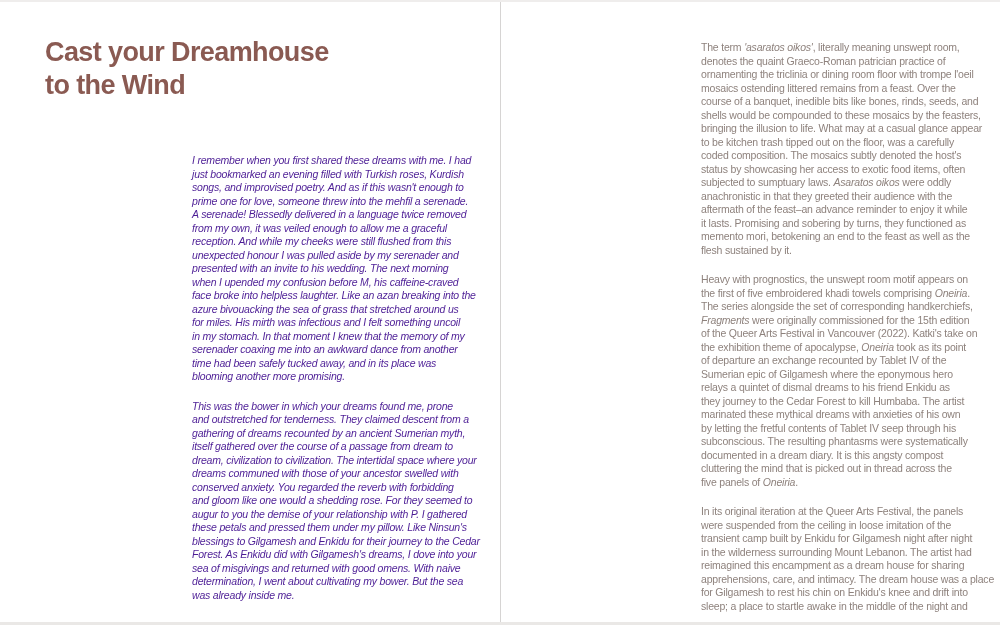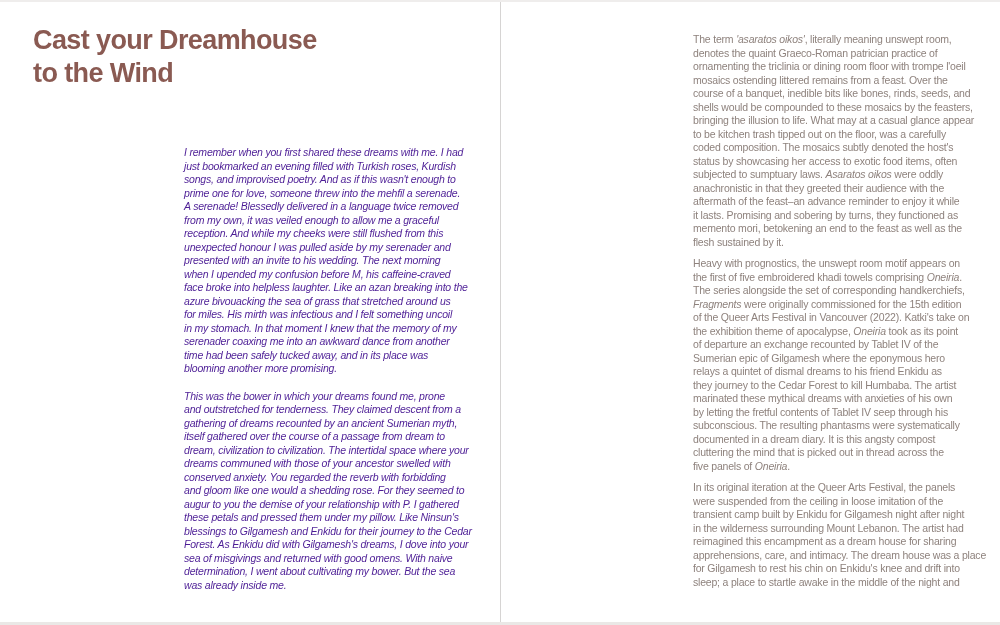--- a/index.html
+++ b/index.html
@@ -21,33 +21,33 @@
     background: #eae8e6;
   }
   .gutter {
     position: absolute; top: 0; bottom: 0; left: 500px; width: 1px;
     background: #d6d4d3;
   }
   h1.article-title {
     position: absolute;
     left: 33px;
     top: 24px;
-    margin: 0;
+    margin: 12px;
     font-size: 27px;
     line-height: 33px;
     font-weight: bold;
     letter-spacing: -0.6px;
     color: #8a5a52;
   }
   .body-col {
     position: absolute;
     white-space: nowrap; 
   }
   .body-col p {
-    margin: 8px;
+    margin: 16px;
     font-size: 10.5px;
     line-height: 13.5px;
     letter-spacing: -0.2px;
   }
   .left-col {
     left: 176px;
     top: 138px;
     width: 300px;
     color: #4c1d95;
     font-style: italic;

